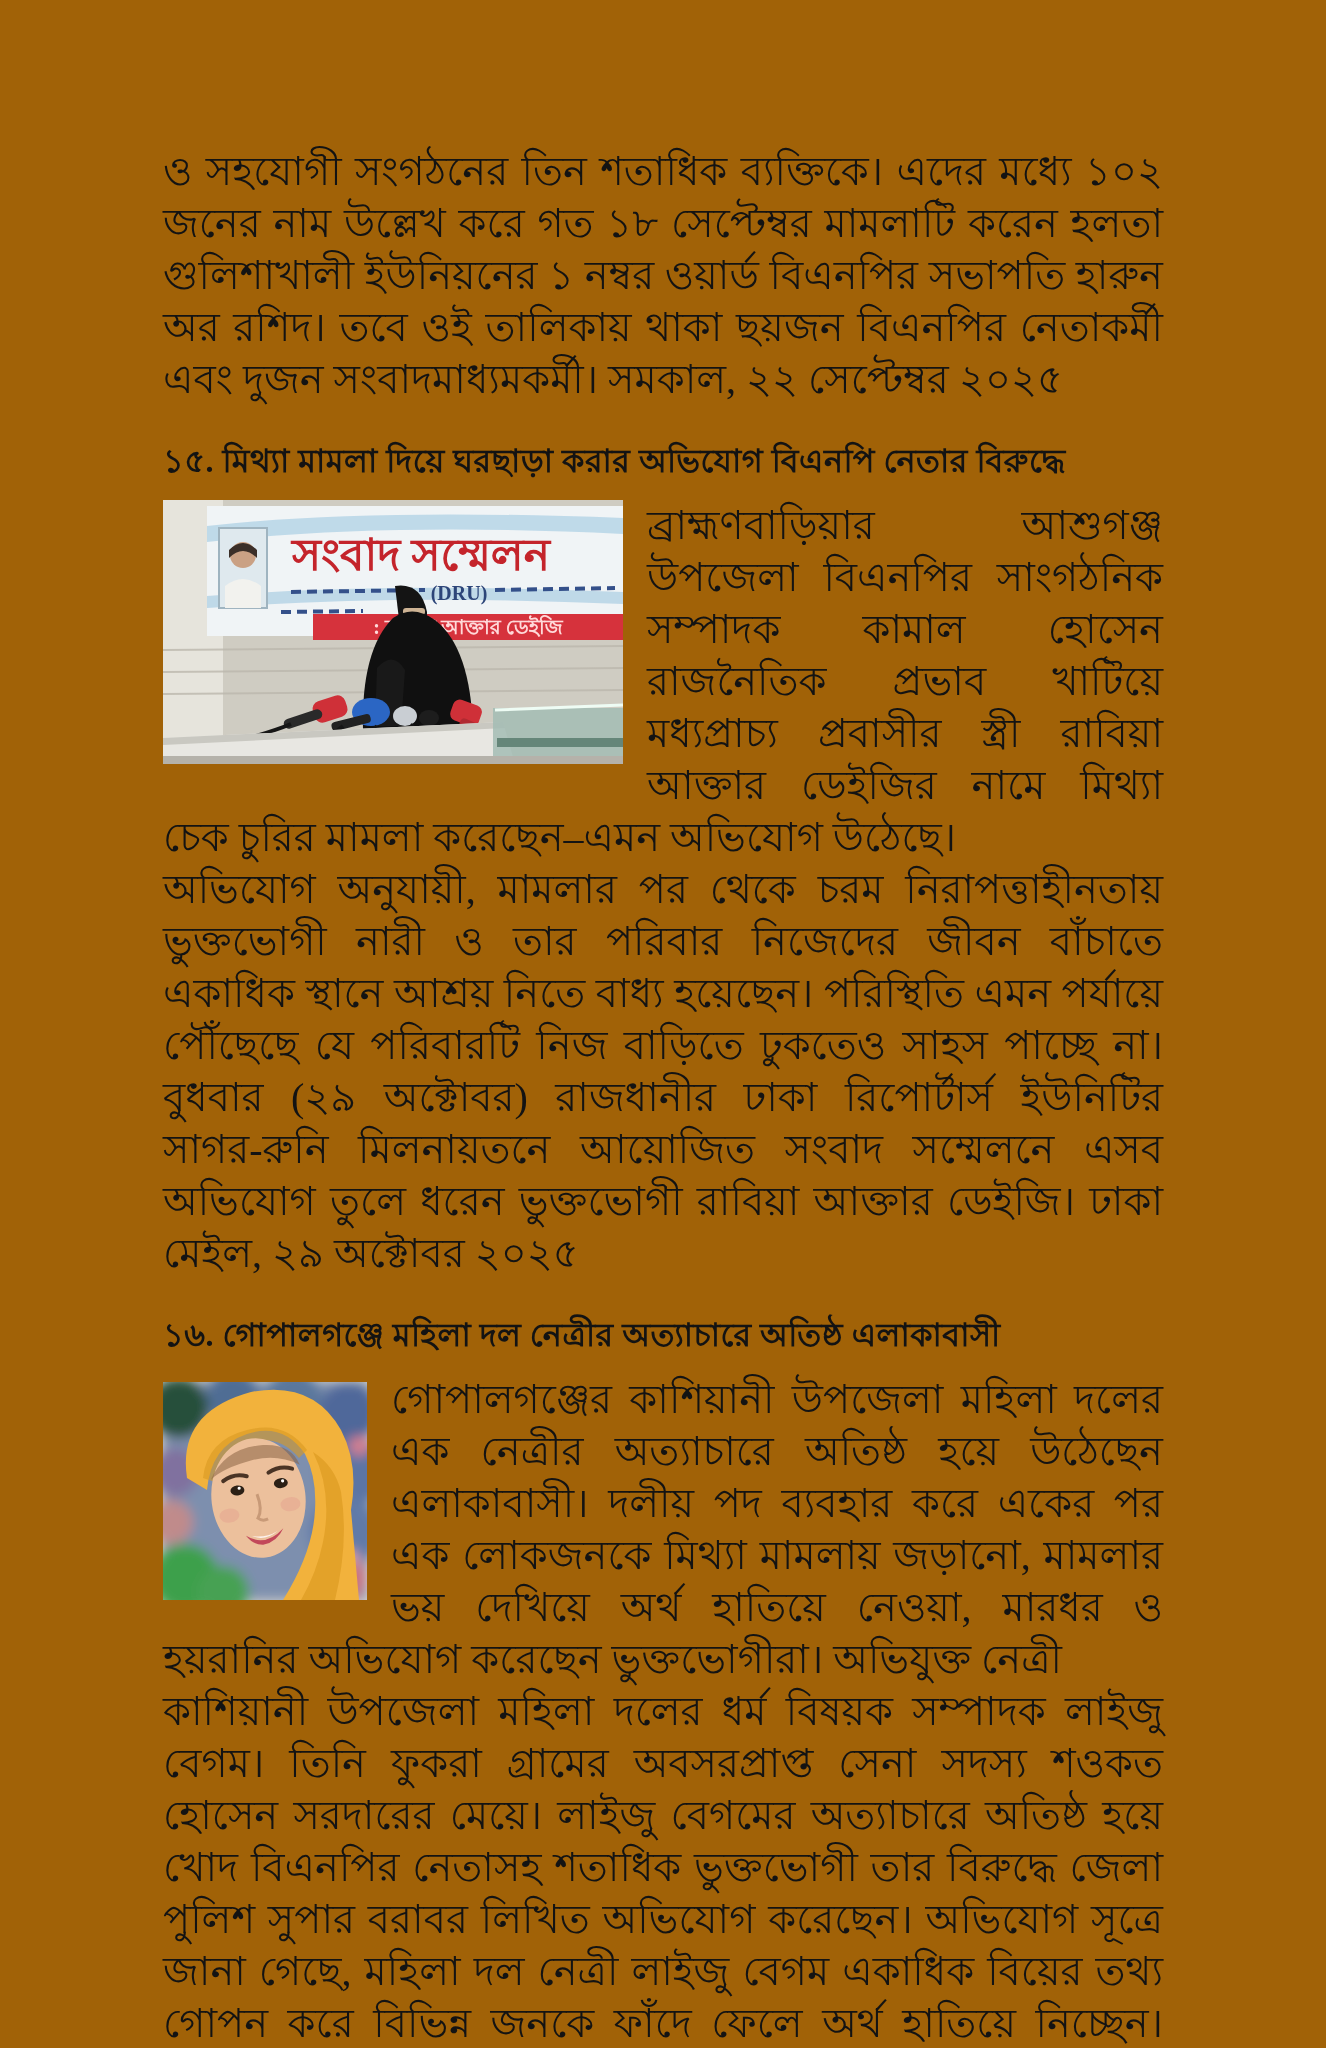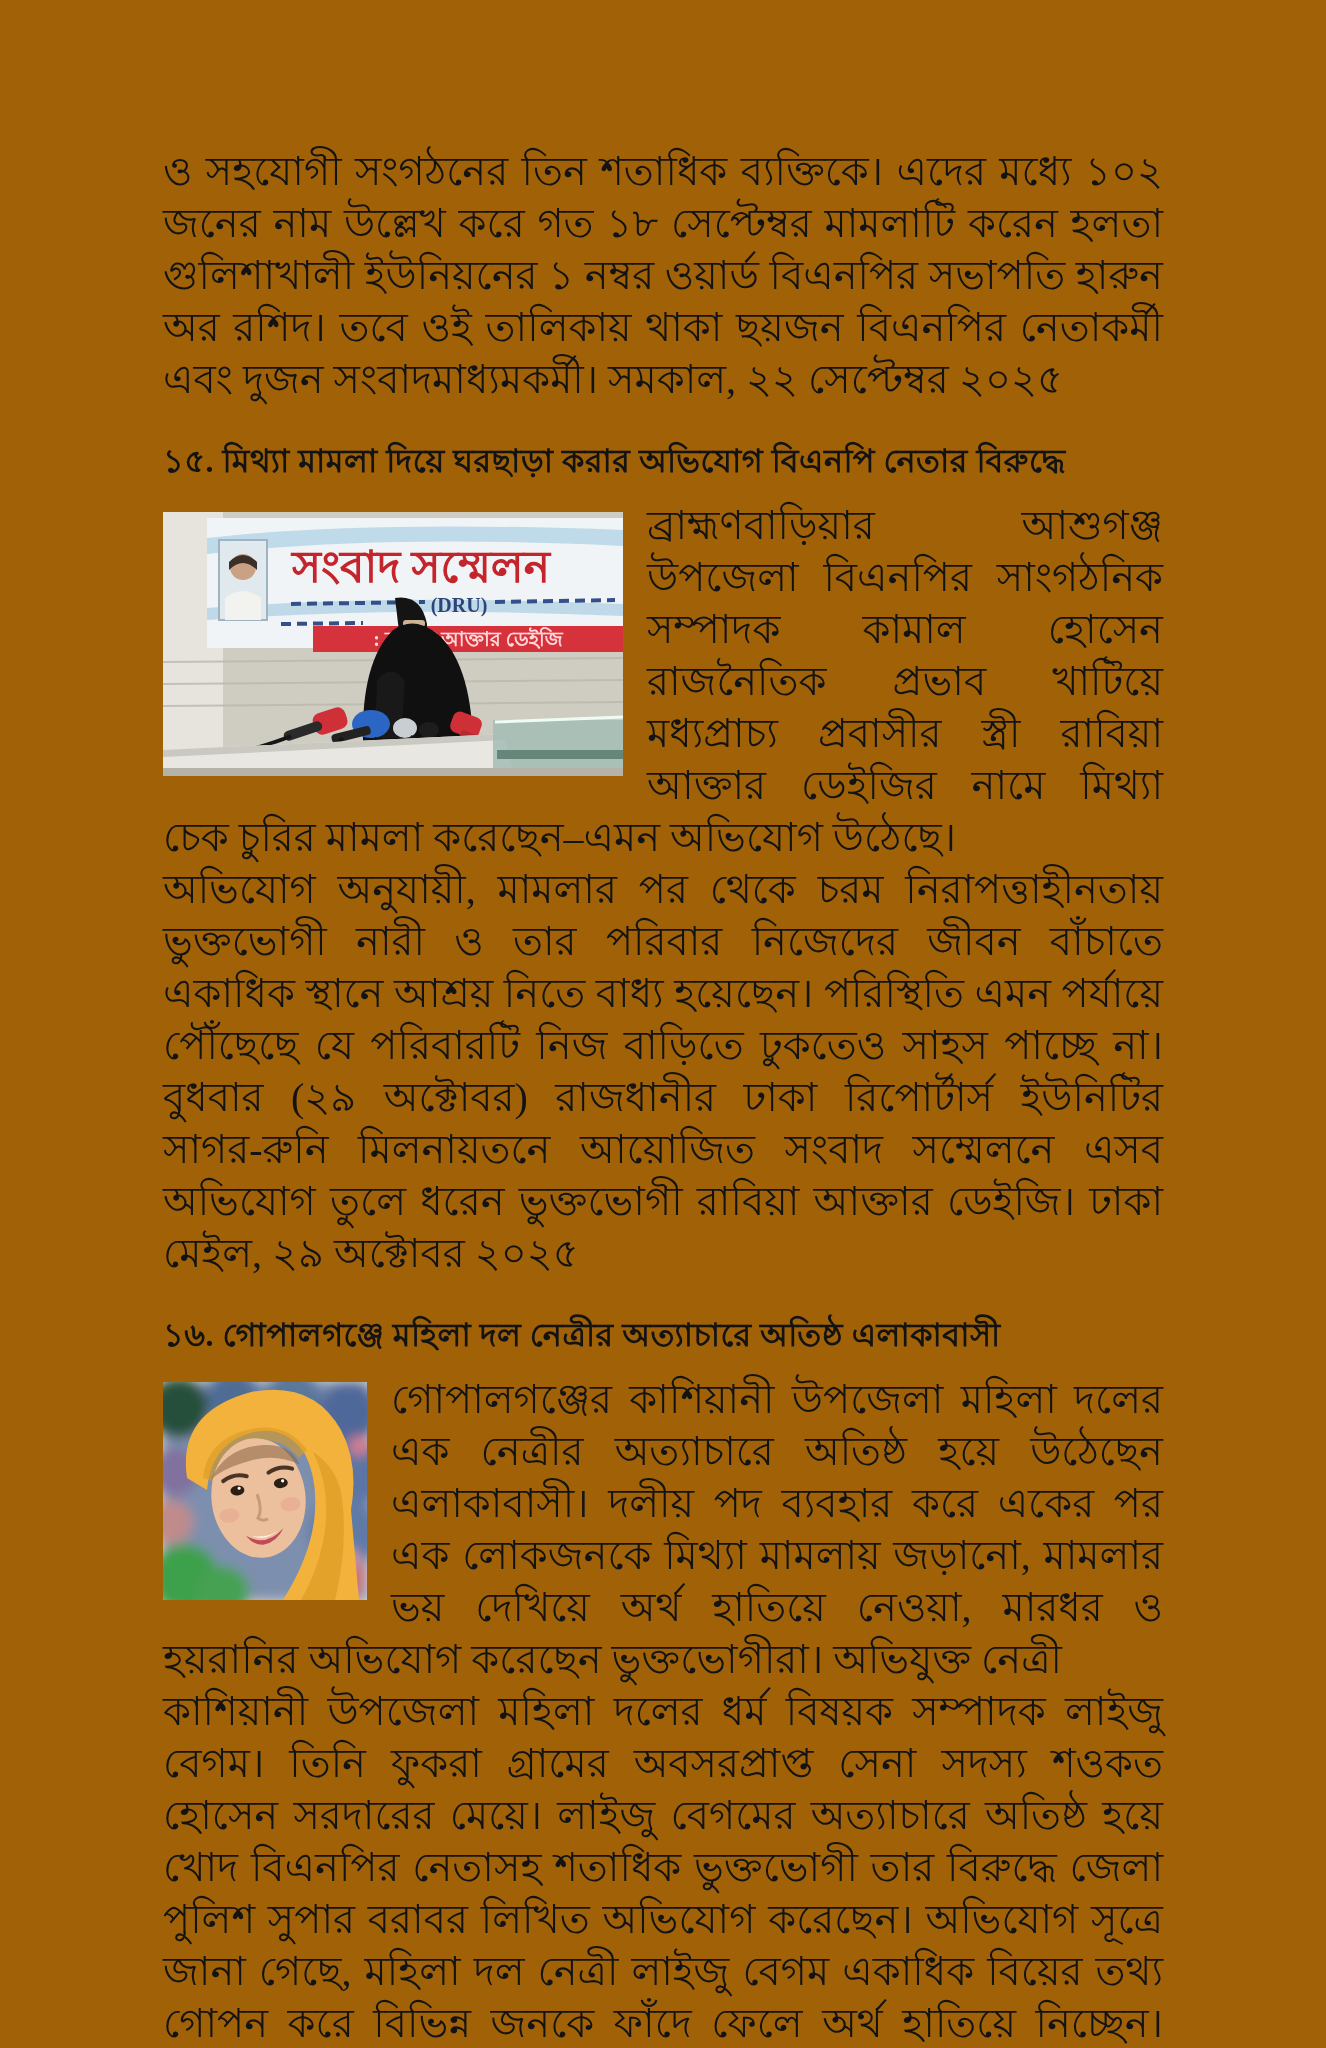--- a/index.html
+++ b/index.html
@@ -34,21 +34,21 @@
   .lead-16 { line-height:47px; }
   .after-photo { clear:left; margin-top:4px; }
   .photo {
     float:left;
     box-sizing:border-box;
     overflow:hidden;
     background:#d9d6cd;
   }
   .photo-press {
     width:460px; height:264px;
-    margin:12px 24px 14px 0;
+    margin:0 24px 14px 0;
   }
   .photo-hijab {
     width:204px; height:218px;
     margin:8px 24px 12px 0;
   }
   .photo svg { display:block; width:100%; height:100%; }
   .page-footer {
     position:absolute;
     left:0; right:0;
     bottom:72px;

